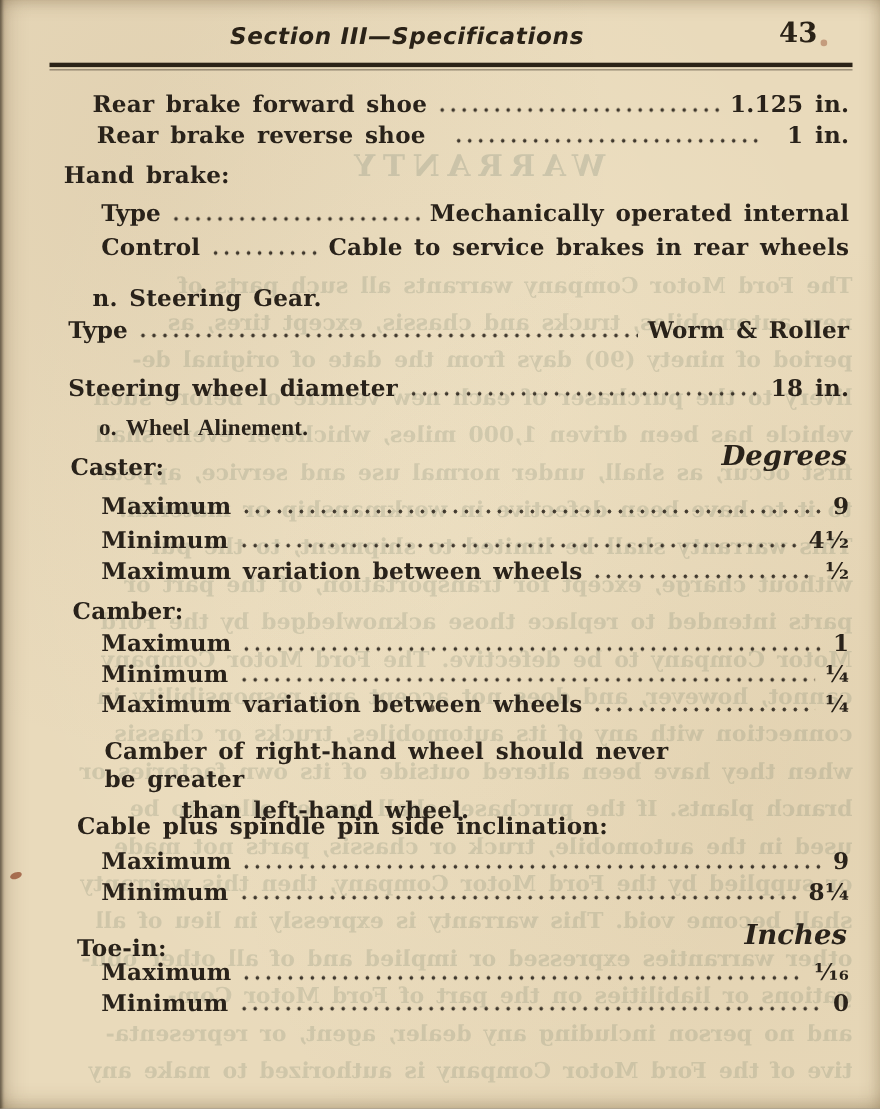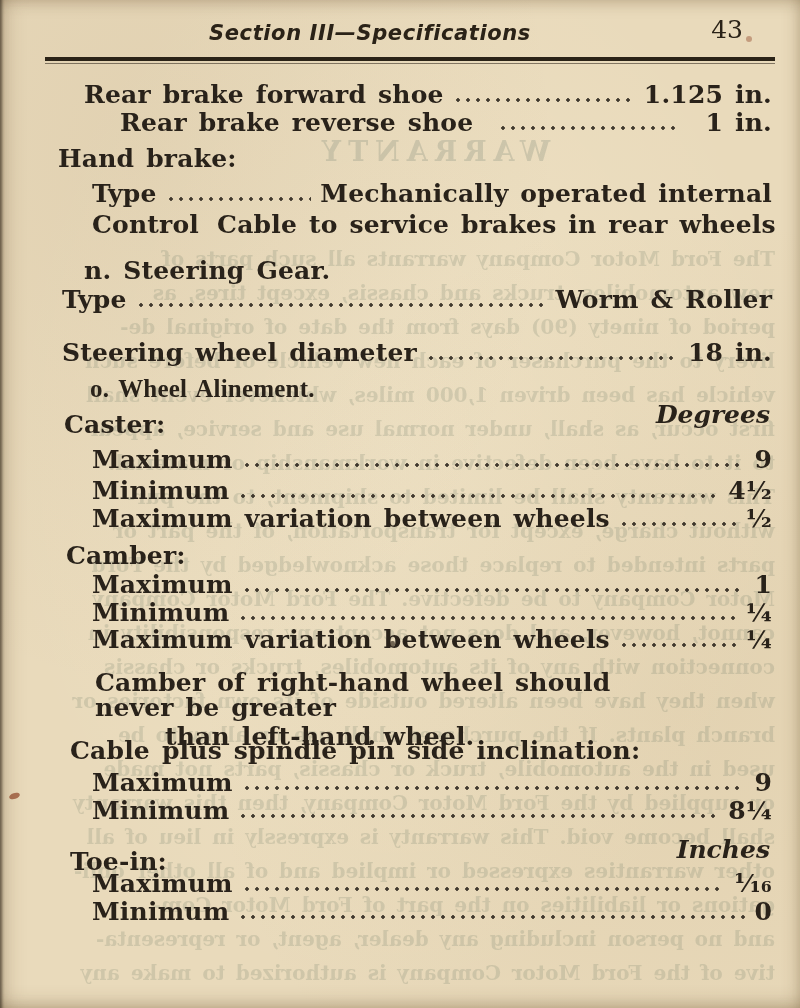--- a/index.html
+++ b/index.html
@@ -48,54 +48,54 @@
 
   
   .hdr-title{
     position:absolute;top:21px;left:0;right:60px;text-align:center;
     font-family:"DejaVu Sans","Liberation Sans",sans-serif;
     font-style:italic;font-weight:bold;font-size:21px;letter-spacing:.6px;
     color:#2a2217;z-index:3;
   }
   .hdr-page{
     position:absolute;top:15px;right:57px;
-    font-weight:normal;font-size:25px;color:#2a2217;z-index:3;
+    font-weight:bold;font-size:25px;color:#2a2217;z-index:3;
   }
   .hdr-rule{
     position:absolute;top:57px;left:45px;right:25px;height:4px;
     background:#2b2317;z-index:3;
   }
   .hdr-rule::after{
     content:"";position:absolute;left:0;right:0;top:6px;height:1px;
     background:rgba(43,35,23,.55);
   }
 
   
   .line{
     position:absolute;right:28px;z-index:3;
-    font-size:25px;font-weight:bold;line-height:25px;
+    font-size:21px;font-weight:bold;line-height:25px;
     letter-spacing:.2px;word-spacing:3px;color:#29221a;
   }
   .row{display:flex;align-items:baseline;}
   .row .dots{
     flex:1 1 auto;height:6px;margin:0 9px;align-self:flex-end;
     margin-bottom:4px;
     background-image:radial-gradient(circle, rgba(41,34,26,.88) 1.5px, rgba(41,34,26,0) 2px);
     background-size:10px 6px;background-repeat:repeat-x;background-position:0 50%;
   }
   .row .val{white-space:nowrap;}
   .unit{
     position:absolute;right:30px;z-index:3;
     font-size:25px;font-weight:bold;font-style:italic;color:#29221a;
   }
   .note-line{right:180px;}
 
   
   .p-rearfwd   {top:82px; left:84px;}
-  .p-rearrev   {top:110px;left:120px;gap:16px;}
+  .p-rearrev   {top:110px;left:88px;gap:16px;}
   .p-handlbl   {top:146px;left:58px;}
   .p-handtype  {top:181px;left:92px;}
   .p-handctl   {top:212px;left:92px;}
   .p-steerhd   {top:258px;left:84px;}
   .p-steertype {top:287px;left:62px;}
   .p-steerratio{top:314px;left:62px;}
   .p-steerwheel{top:340px;left:62px;}
   .p-alinhd    {top:376px;left:90px;font-family:Liberation Serif, serif;}
   .p-casterlbl {top:412px;left:64px;}
   .p-degunit   {top:400px;}

